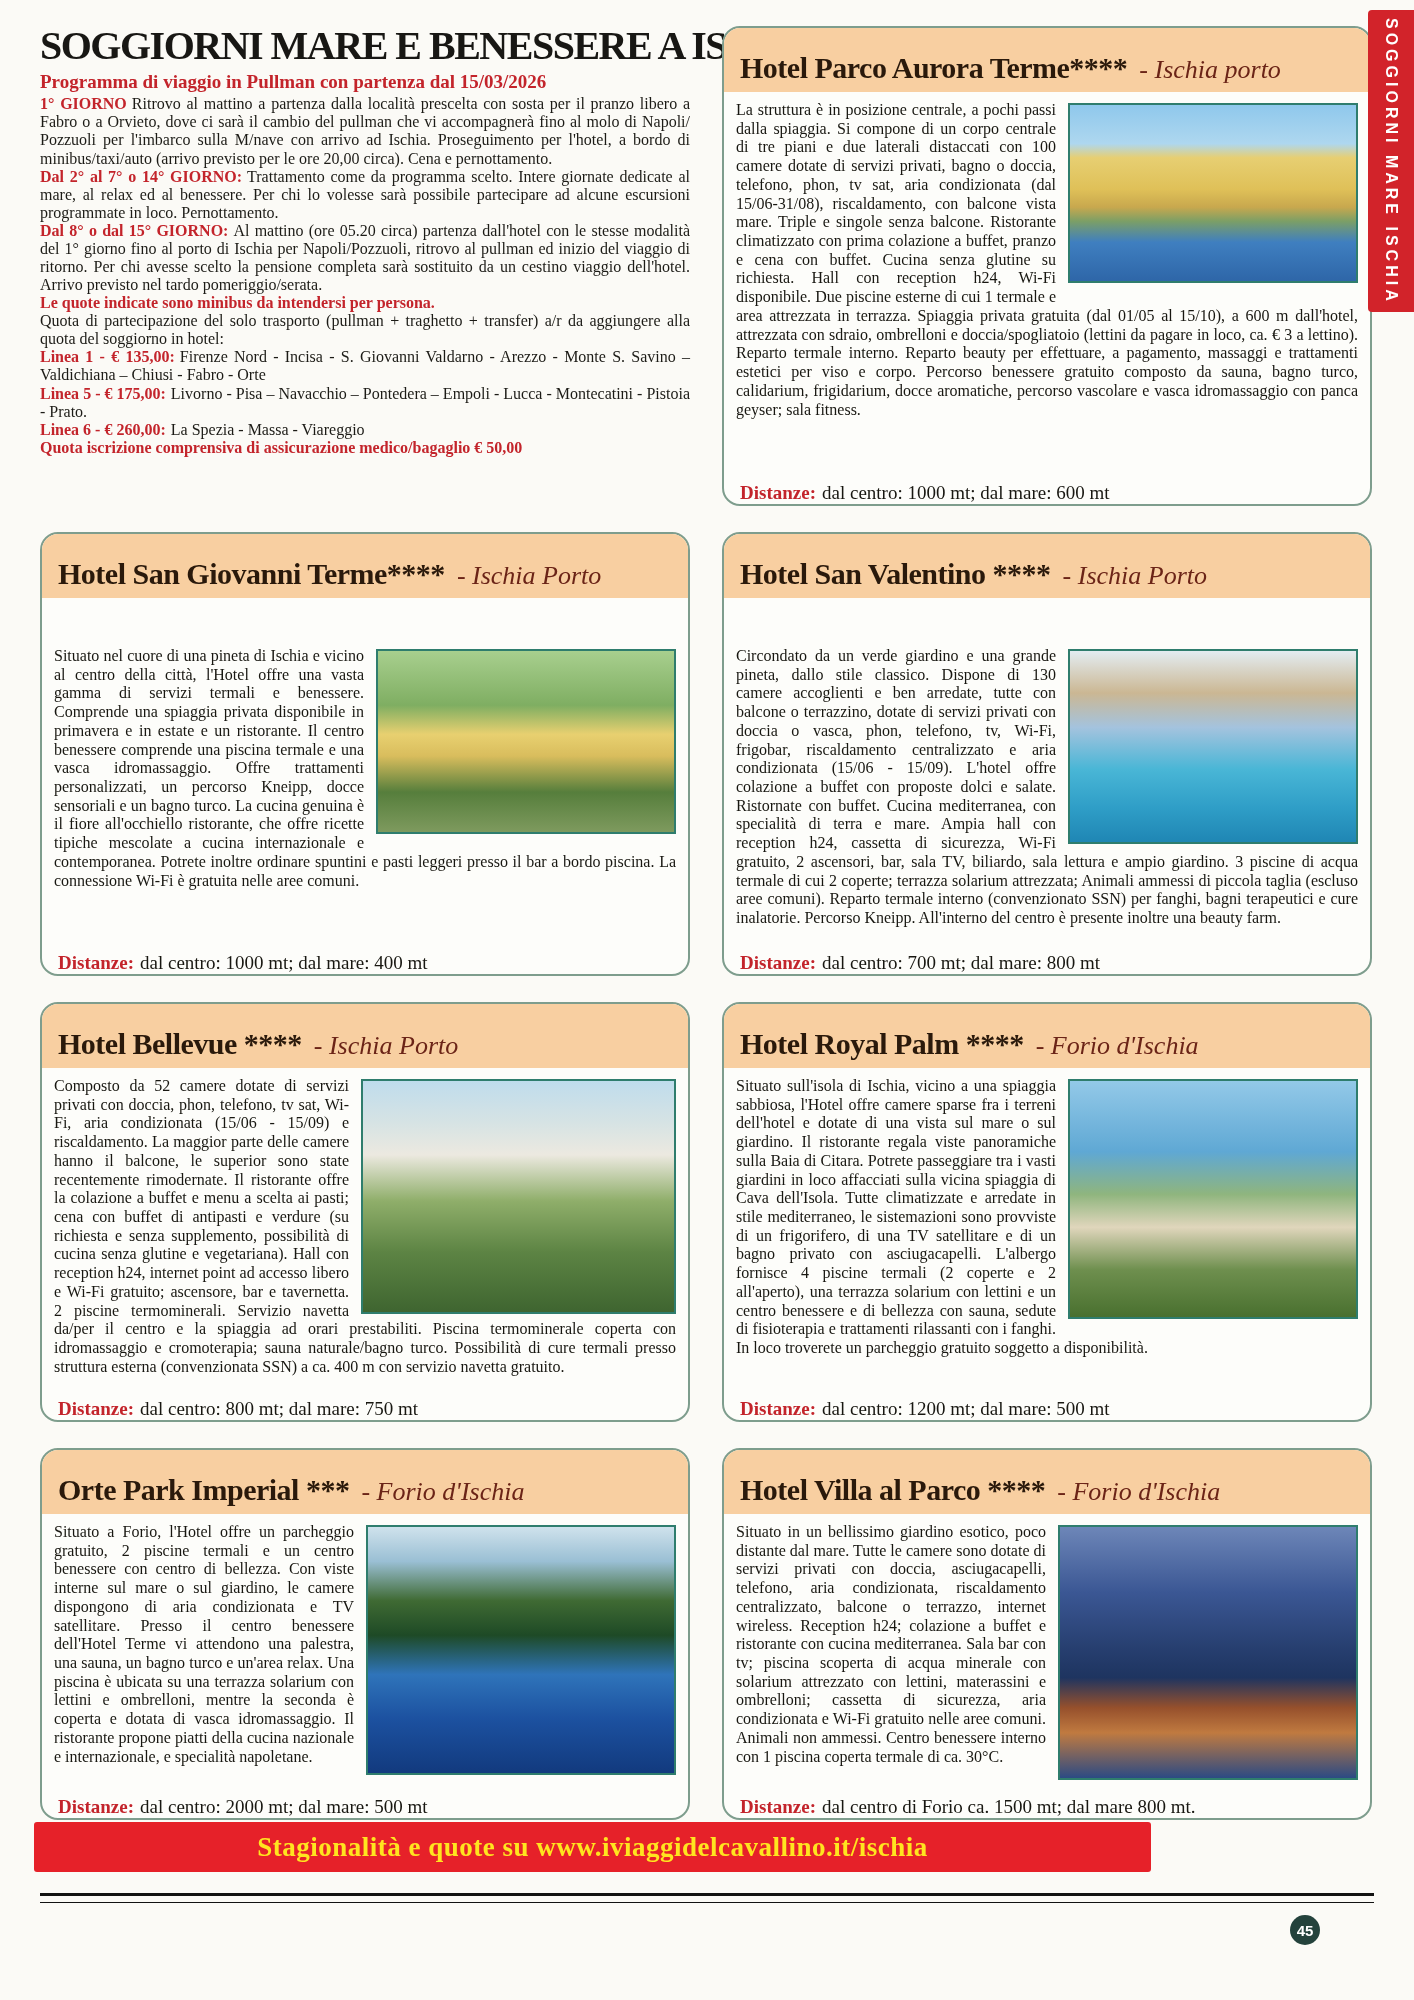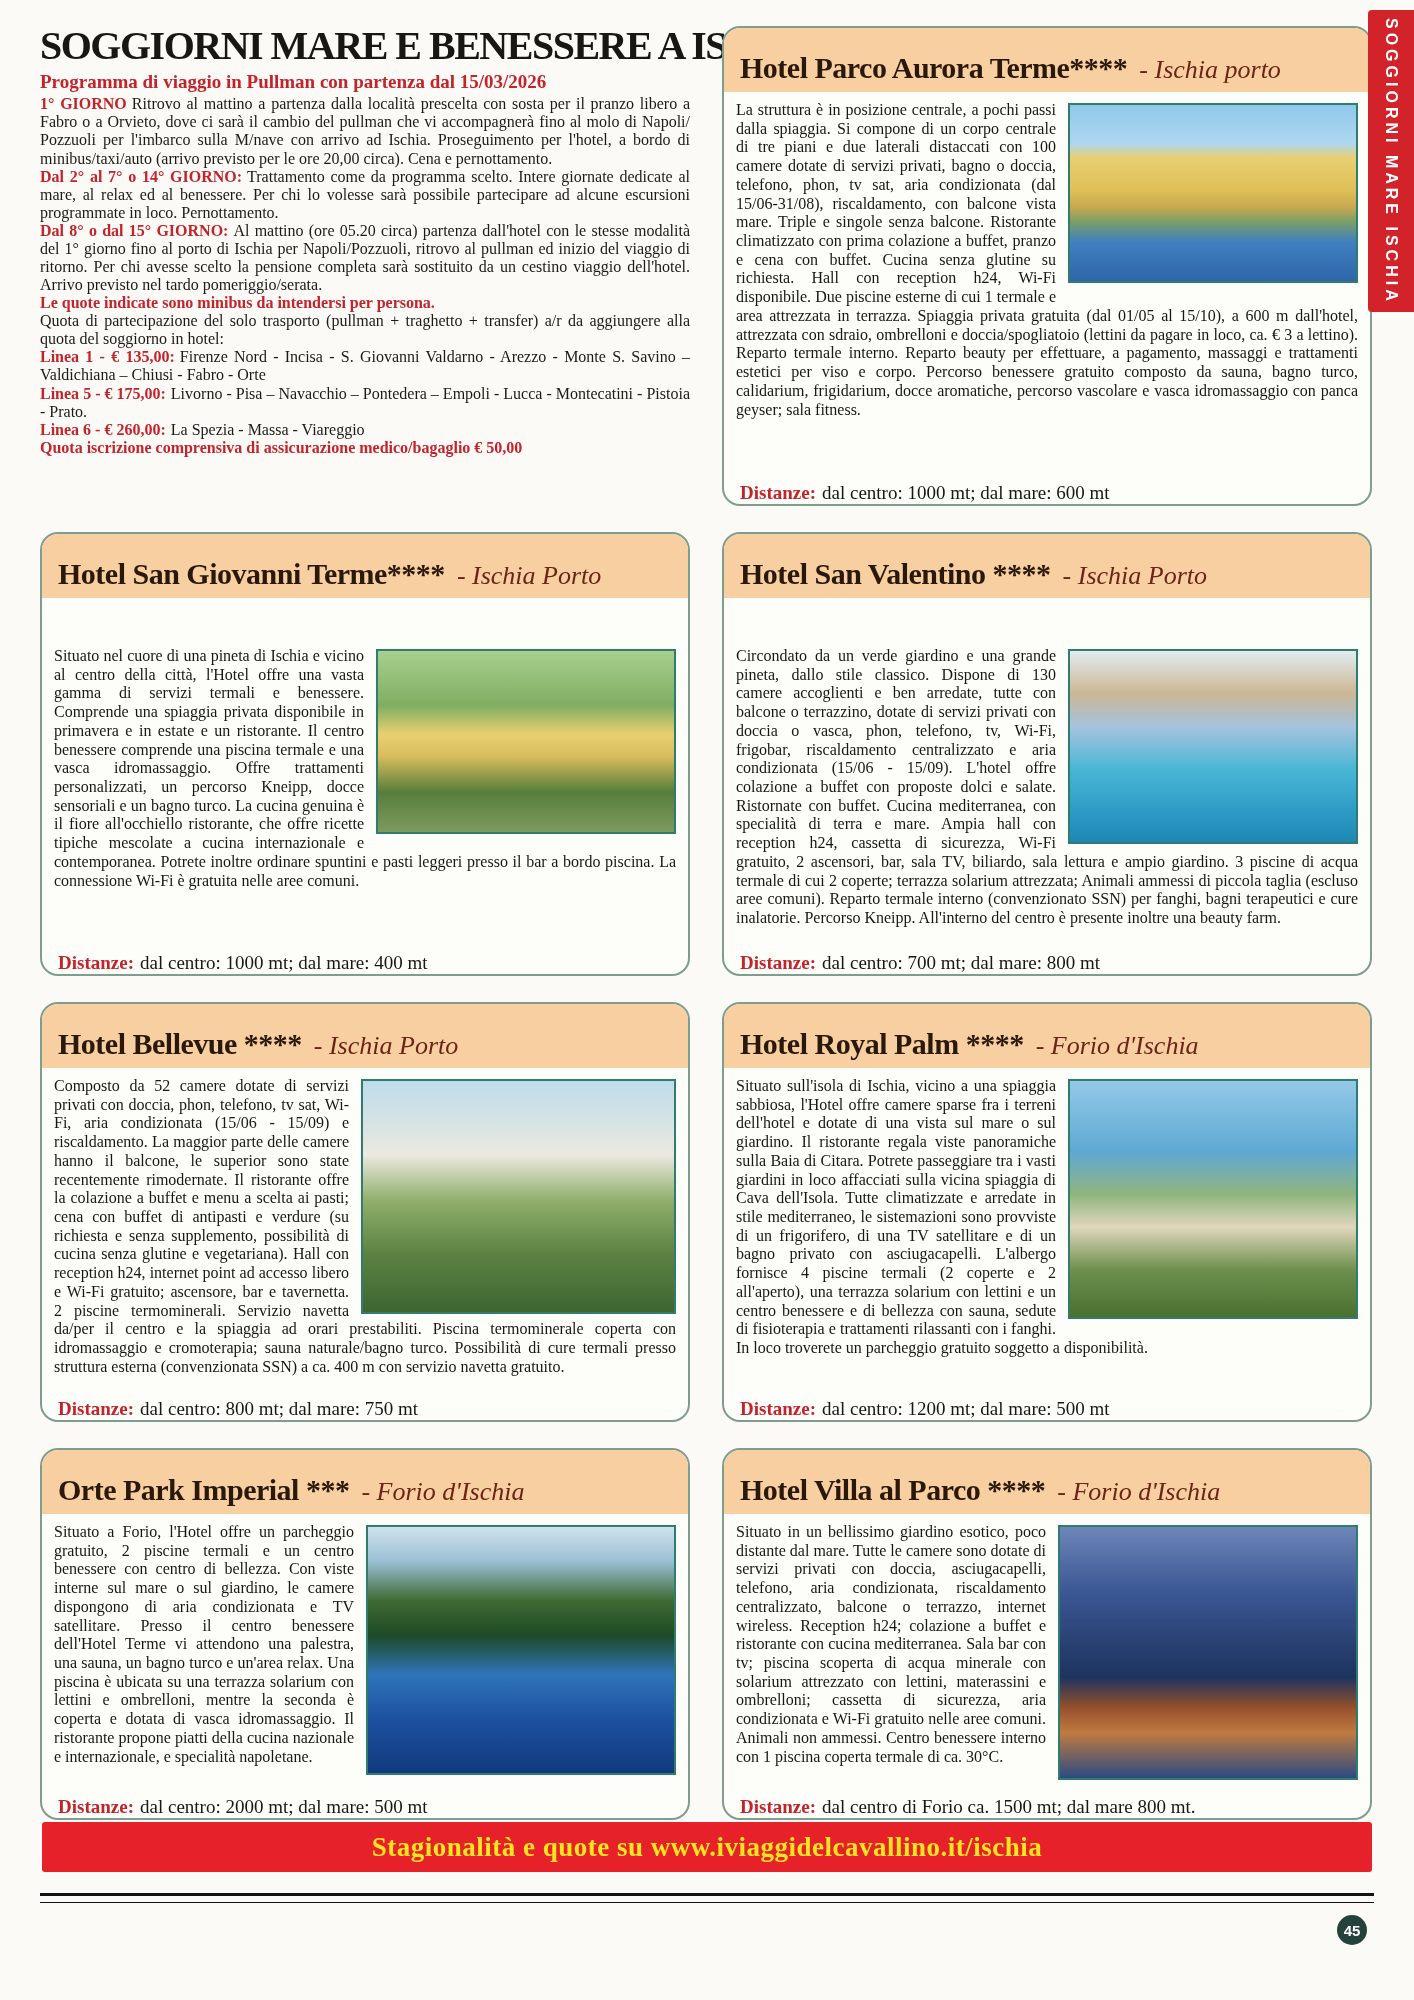--- a/index.html
+++ b/index.html
@@ -62,29 +62,29 @@
     background:#d2232a;border-radius:4px 0 0 4px;
     display:flex;align-items:center;justify-content:center;
   }
   .side-tab span{
     writing-mode:vertical-rl;
     font-family:"Liberation Sans", sans-serif;font-weight:bold;
     color:#ffffff;font-size:16px;letter-spacing:4px;white-space:nowrap;
   }
   
   .banner{
-    position:absolute;left:42px;top:1822px;width:1330px;height:50px;
+    position:absolute;left:34px;top:1822px;width:1117px;height:50px;
     background:#e62129;border-radius:3px;
     display:flex;align-items:center;justify-content:center;
   }
   .banner span{color:#ffe51f;font-weight:bold;font-size:27px;letter-spacing:0.5px;}
   .rule-a{position:absolute;left:40px;top:1893px;width:1334px;height:3px;background:#121212;}
   .rule-b{position:absolute;left:40px;top:1902px;width:1334px;height:1px;background:#121212;}
   .page-num{
-    position:absolute;left:1337px;top:1915px;width:30px;height:30px;border-radius:50%;
+    position:absolute;left:1290px;top:1915px;width:30px;height:30px;border-radius:50%;
     background:#24423c;color:#ffffff;font-family:"Liberation Sans",sans-serif;
     font-size:15px;font-weight:bold;display:flex;align-items:center;justify-content:center;
   }
 </style>
 </head>
 <body>
 
 <div class="page">
 
   <div class="content">

